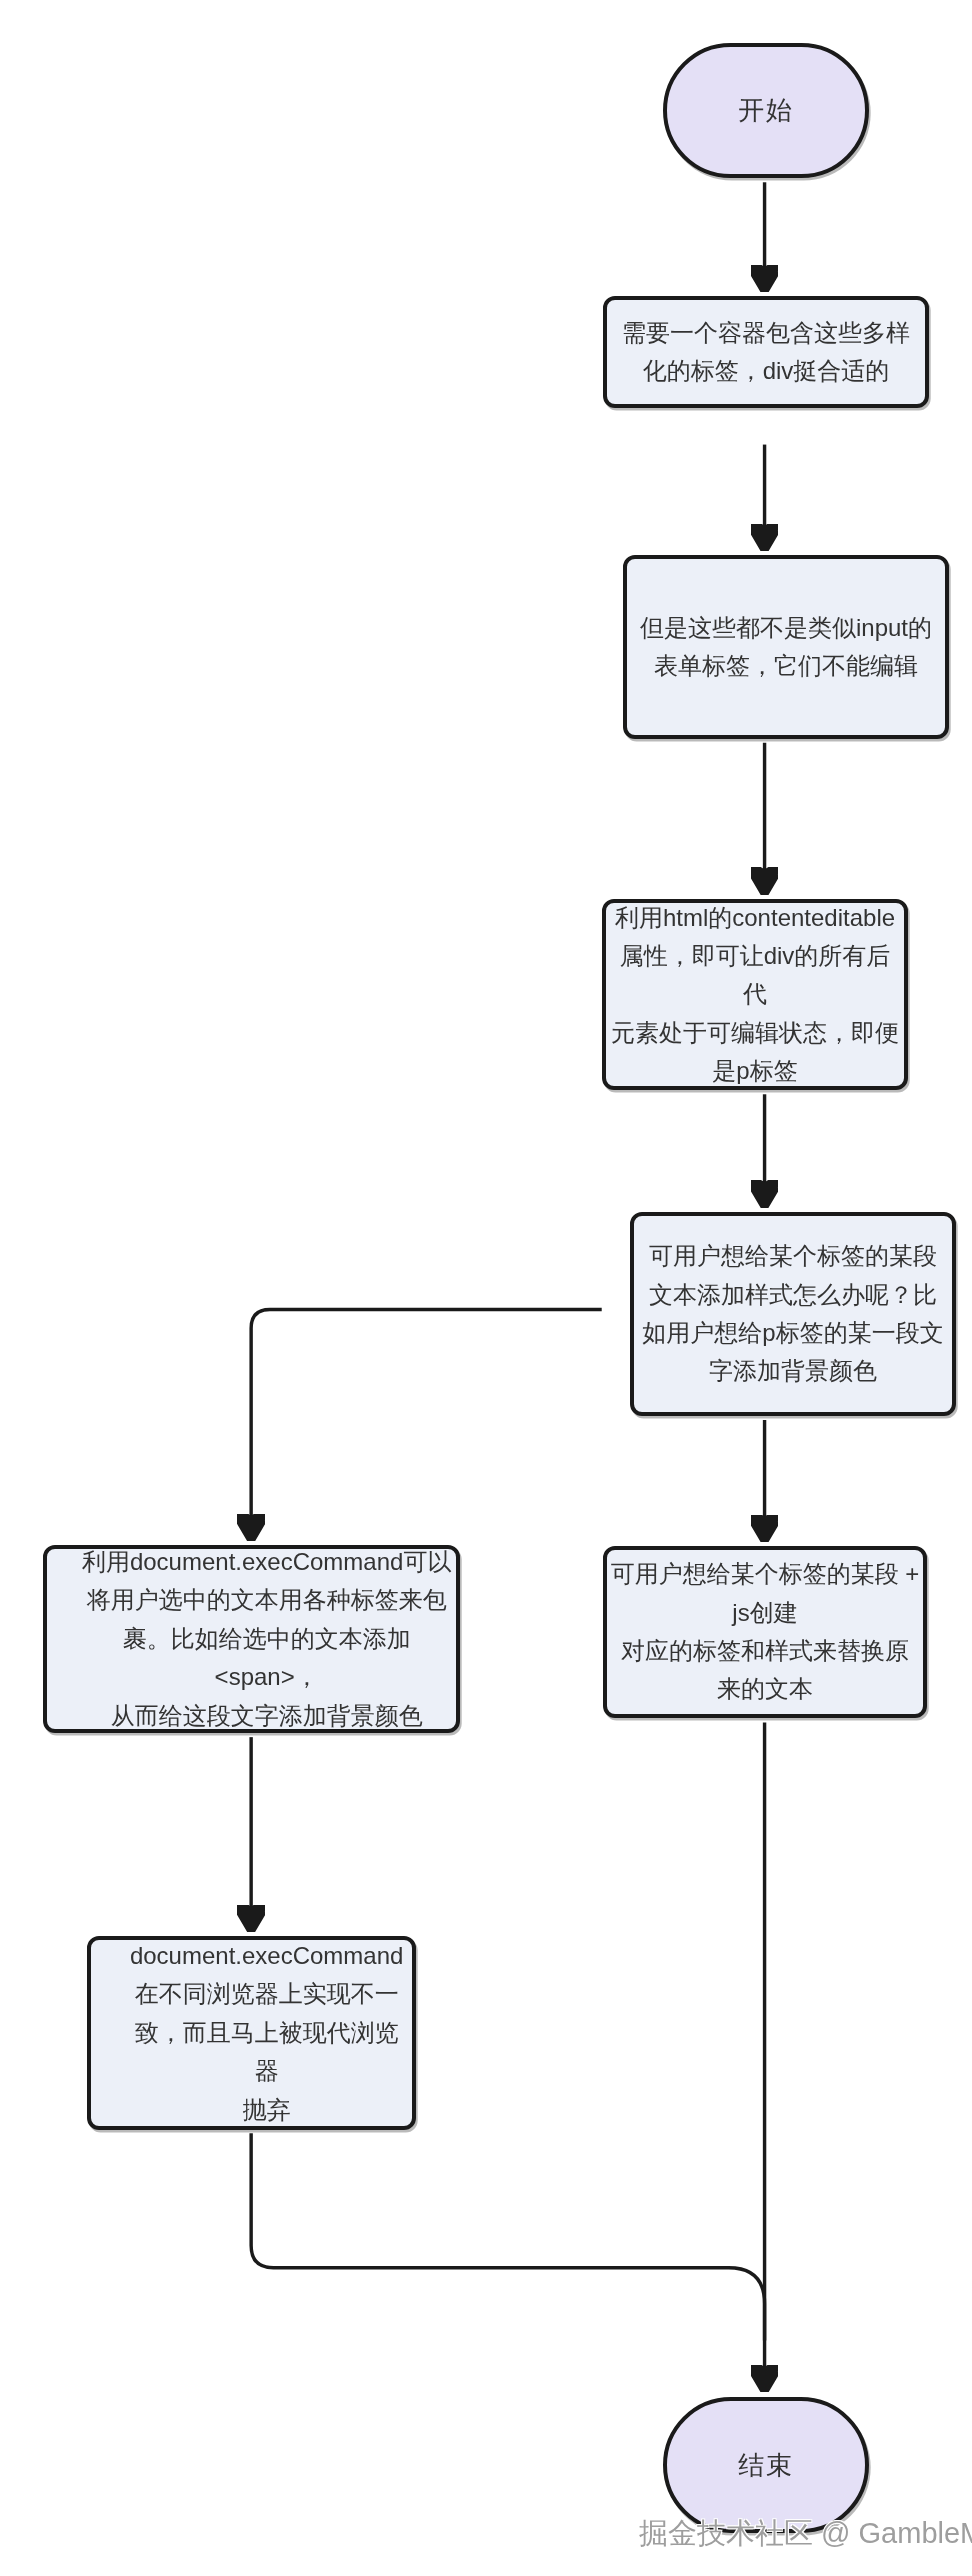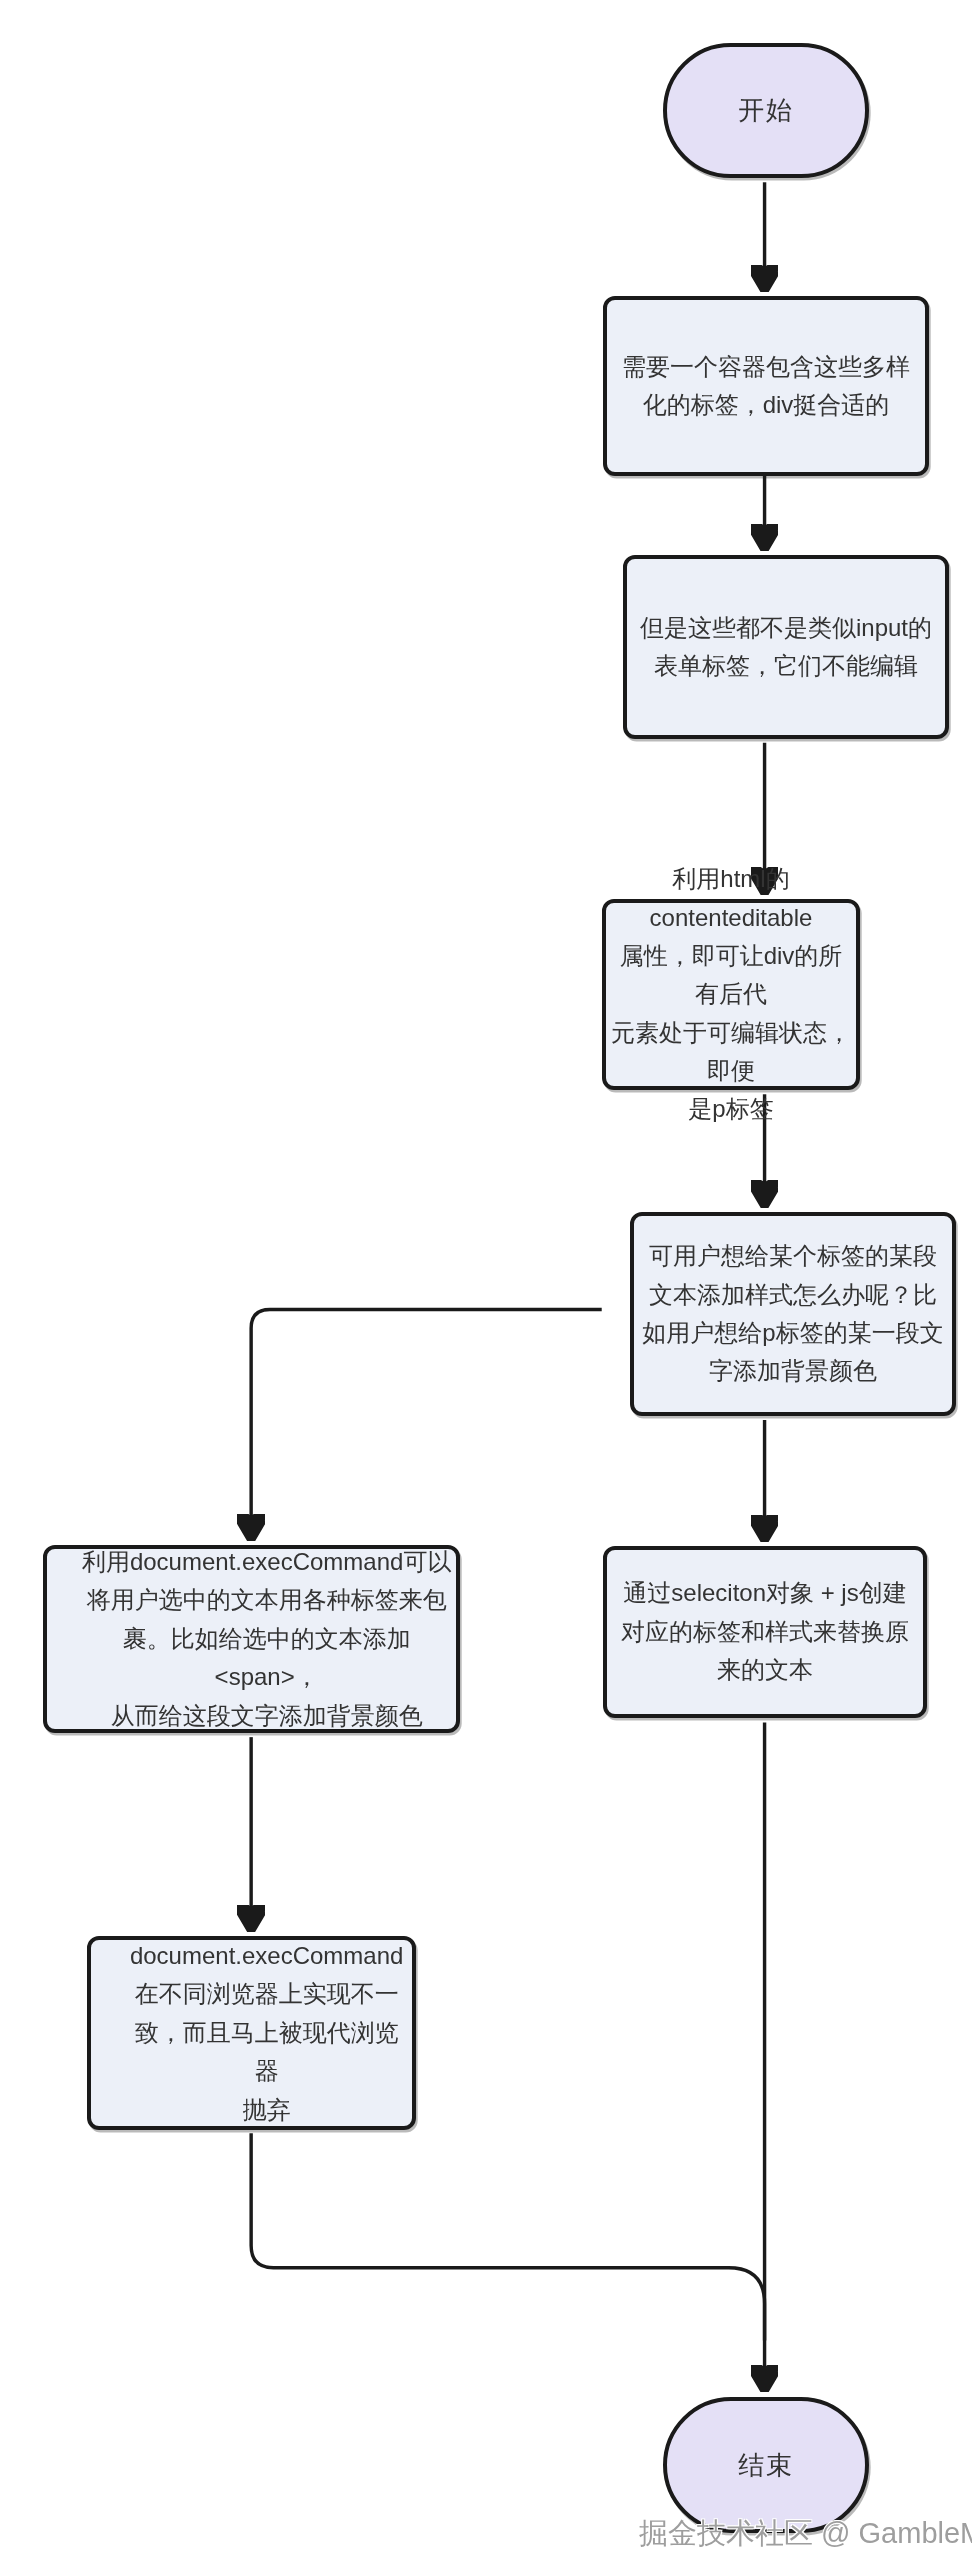--- a/index.html
+++ b/index.html
@@ -59,42 +59,42 @@
     <path d="M892,1276 L892,1402" marker-end="url(#arrow)"></path>
     <path d="M702,1527 L315,1527 Q293,1527 293,1549 L293,1791" marker-end="url(#arrow)"></path>
     <path d="M892,1656 L892,1792" marker-end="url(#arrow)"></path>
     <path d="M293,2026 L293,2247" marker-end="url(#arrow)"></path>
     <path d="M293,2488 L293,2619 Q293,2645 319,2645 L850,2645 Q892,2645 892,2687 L892,2730"></path>
     <path d="M892,2009 L892,2784" marker-end="url(#arrow)"></path>
   </svg>
 
   <div class="node stadium" style="left:663px;top:43px;width:206px;height:135px;">开始</div>
 
-  <div class="node process" style="left:603px;top:296px;width:326px;height:180px;">需要一个容器包含这些多样
+  <div class="node process" style="left:603px;top:296px;width:326px;height:112px;">需要一个容器包含这些多样
 化的标签，div挺合适的</div>
 
   <div class="node process" style="left:602px;top:555px;width:326px;height:184px;margin-left:21px;">但是这些都不是类似input的
 表单标签，它们不能编辑</div>
 
-  <div class="node process" style="left:602px;top:899px;width:258px;height:191px;">利用html的contenteditable
+  <div class="node process" style="left:602px;top:899px;width:306px;height:191px;">利用html的contenteditable
 属性，即可让div的所有后代
 元素处于可编辑状态，即便
 是p标签</div>
 
   <div class="node process" style="left:602px;top:1212px;width:326px;height:204px;margin-left:28px;">可用户想给某个标签的某段
 文本添加样式怎么办呢？比
 如用户想给p标签的某一段文
 字添加背景颜色</div>
 
   <div class="node process left-col" style="left:43px;top:1545px;width:417px;height:188px;">利用document.execCommand可以
 将用户选中的文本用各种标签来包
 裹。比如给选中的文本添加&lt;span&gt;，
 从而给这段文字添加背景颜色</div>
 
-  <div class="node process" style="left:603px;top:1546px;width:324px;height:172px;">通过seleciton对象 + js创建
+  <div class="node process" style="left:603px;top:1546px;width:324px;height:172px;">可用户想给某个标签的某段 + js创建
 对应的标签和样式来替换原
 来的文本</div>
 
   <div class="node process left-col" style="left:87px;top:1936px;width:329px;height:194px;">document.execCommand
 在不同浏览器上实现不一
 致，而且马上被现代浏览器
 抛弃</div>
 
   <div class="node stadium" style="left:663px;top:2397px;width:206px;height:136px;">结束</div>
 

